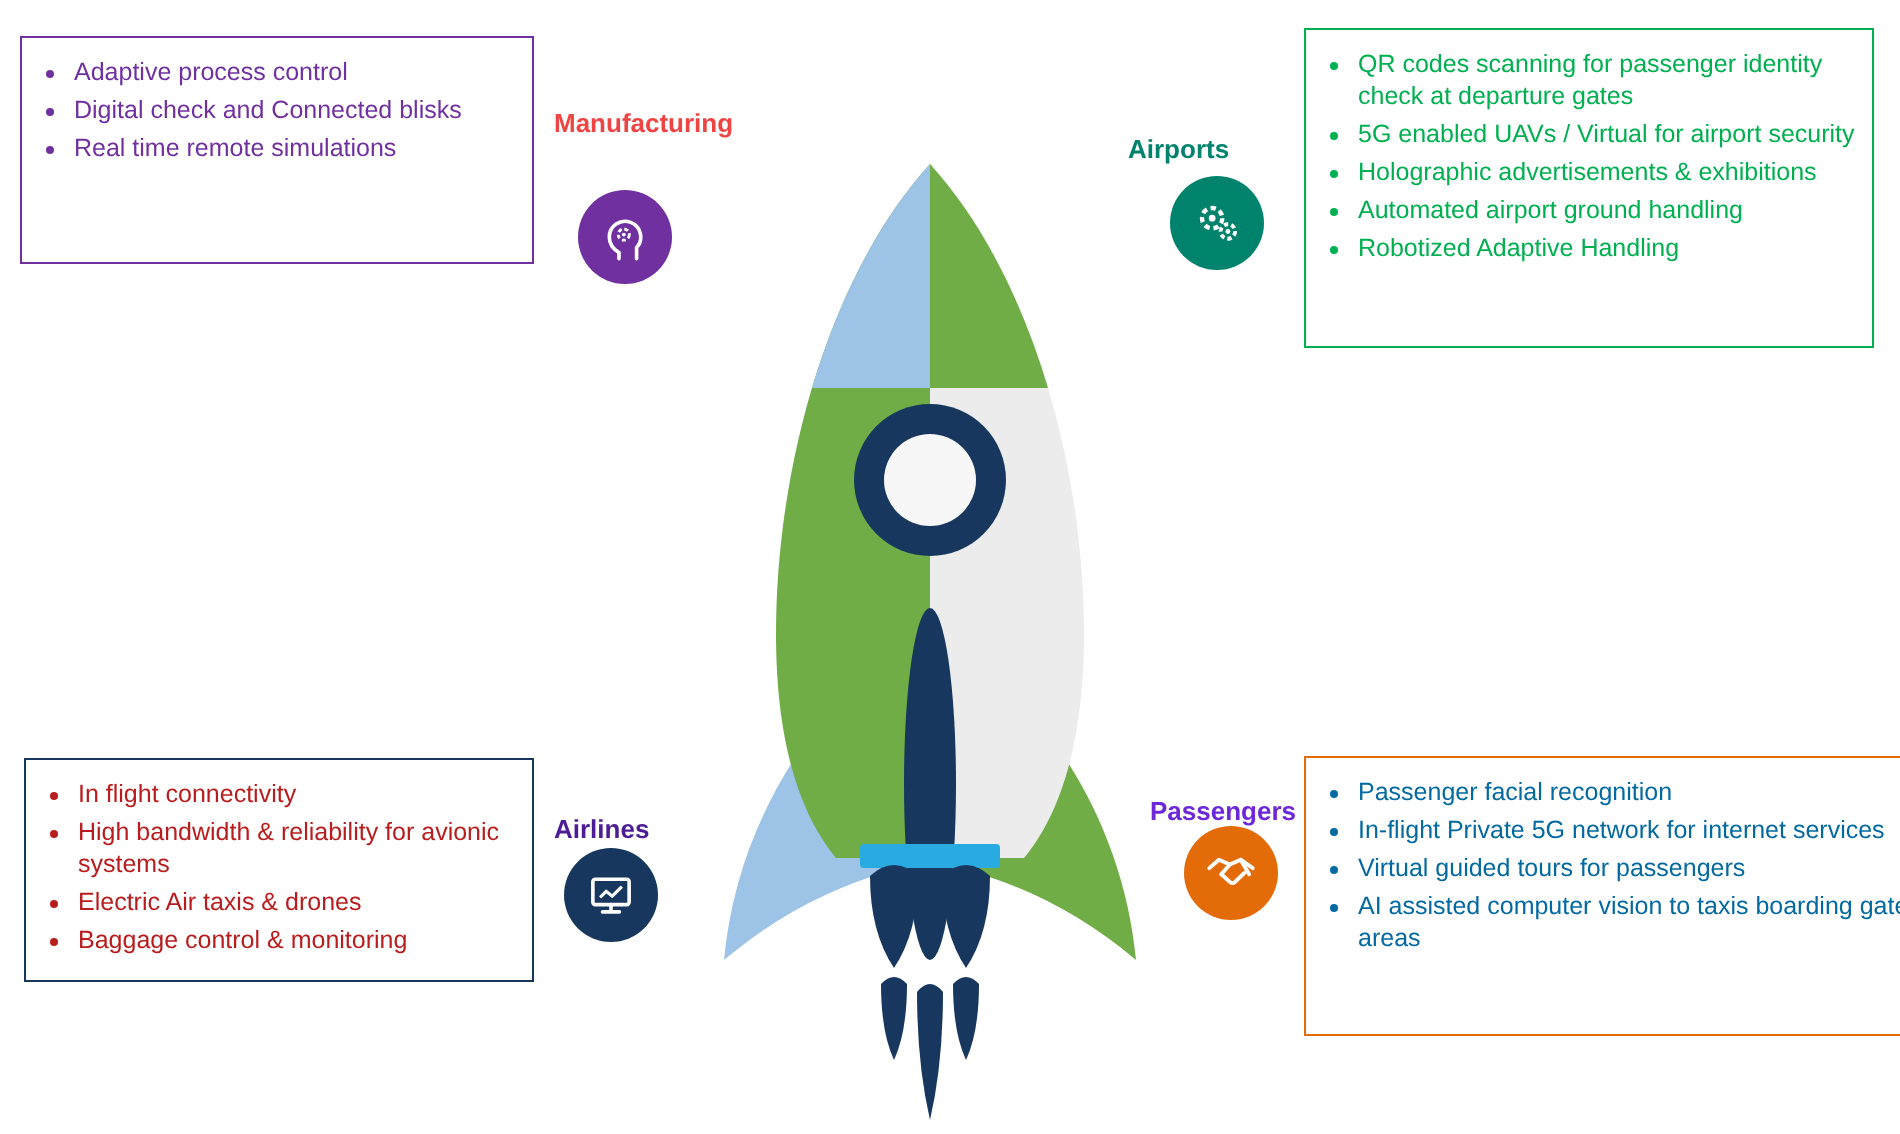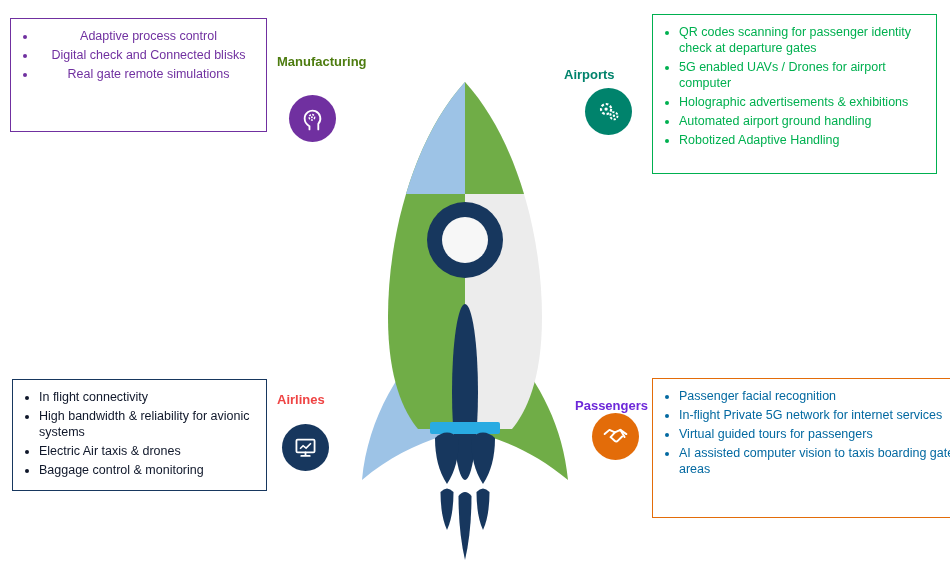--- a/index.html
+++ b/index.html
@@ -6,66 +6,66 @@
   body{
     width:950px;height:567px;position:relative;background:#ffffff;
     font-family:"Liberation Sans", sans-serif;overflow:hidden;
   }
   .info-box{
     position:absolute;border:1px solid;background:#fff;box-sizing:border-box;
     font-size:12.5px;
   }
   .info-box ul{margin:9px 6px 9px 0;padding-left:26px;}
   .info-box li{margin:3px 0;line-height:1.28;}
-  .m-box{left:10px;top:18px;width:257px;min-height:114px;border-color:#7030A0;color:#7030A0;text-align:center;}
+  .m-box{left:10px;top:18px;width:257px;min-height:114px;border-color:#7030A0;color:#7030A0;}
   .ap-box{left:652px;top:14px;width:285px;min-height:160px;border-color:#00B050;color:#00B050;}
-  .al-box{left:12px;top:379px;width:255px;min-height:112px;border-color:#17375E;color:#0f172a;}
+  .al-box{left:12px;top:379px;width:255px;min-height:112px;border-color:#17375E;color:#b91c1c;}
   .p-box{left:652px;top:378px;width:323px;min-height:140px;border-color:#E36C09;color:#0369a1;}
   .section-label{position:absolute;font-weight:bold;font-size:13px;white-space:nowrap;}
-  .m-label{left:277px;top:54px;color:#4d7c0f;}
+  .m-label{left:277px;top:54px;color:#ef4444;}
   .ap-label{left:564px;top:67px;color:#00836C;}
-  .al-label{left:277px;top:392px;color:#ef4444;text-align:center;}
+  .al-label{left:277px;top:407px;color:#4c1d95;text-align:center;}
   .p-label{left:575px;top:398px;color:#6d28d9;}
   .icon-circle{
     position:absolute;width:47px;height:47px;border-radius:50%;
     display:flex;align-items:center;justify-content:center;
   }
   .icon-circle svg{width:29px;height:29px;display:block;}
   .m-icon{left:289px;top:95px;background:#7030A0;}
   .ap-icon{left:585px;top:88px;background:#00836C;}
   .al-icon{left:282px;top:424px;background:#17375E;}
   .p-icon{left:592px;top:413px;background:#E36C09;}
   .rocket{position:absolute;left:358px;top:82px;width:214px;height:482px;}
   .rocket svg{width:100%;height:100%;display:block;}
 </style>
 </head>
 <body>
 
 <div class="info-box m-box">
   <ul>
     <li>Adaptive process control</li>
     <li>Digital check and Connected blisks</li>
-    <li>Real gate remote simulations</li>
+    <li>Real time remote simulations</li>
   </ul>
 </div>
 <div class="section-label m-label">Manufacturing</div>
 <div class="icon-circle m-icon">
   <span>
     <svg viewBox="0 0 24 24">
       <path d="M9.5 21v-2.6C7 16.9 5.5 14.6 5.5 12a6.5 6.5 0 1 1 11.3 4.4V21" fill="none" stroke="#fff" stroke-width="1.5" stroke-linecap="round"></path>
       <circle cx="11.5" cy="11" r="2.3" fill="none" stroke="#fff" stroke-width="1.2" stroke-dasharray="1.6 1.1"></circle>
       <circle cx="11.5" cy="11" r="0.8" fill="#fff"></circle>
     </svg>
   </span>
 </div>
 
 <div class="info-box ap-box">
   <ul>
     <li>QR codes scanning for passenger identity check at departure gates</li>
-    <li>5G enabled UAVs / Drones for airport computer</li>
+    <li>5G enabled UAVs / Virtual for airport security</li>
     <li>Holographic advertisements &amp; exhibitions</li>
     <li>Automated airport ground handling</li>
     <li>Robotized Adaptive Handling</li>
   </ul>
 </div>
 <div class="section-label ap-label">Airports</div>
 <div class="icon-circle ap-icon">
   <span>
     <svg viewBox="0 0 24 24">
       <circle cx="10" cy="10" r="4.2" fill="none" stroke="#fff" stroke-width="1.8" stroke-dasharray="2.2 1.6"></circle>

